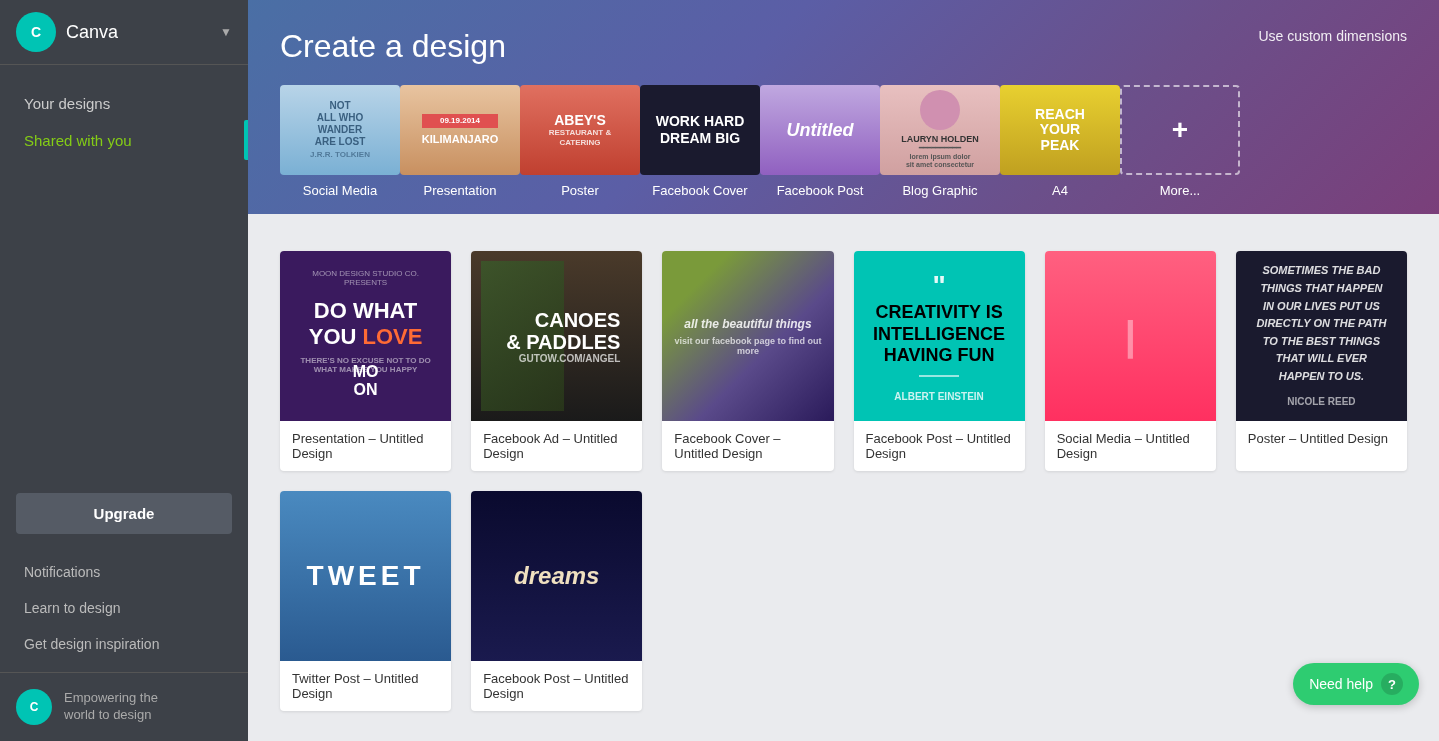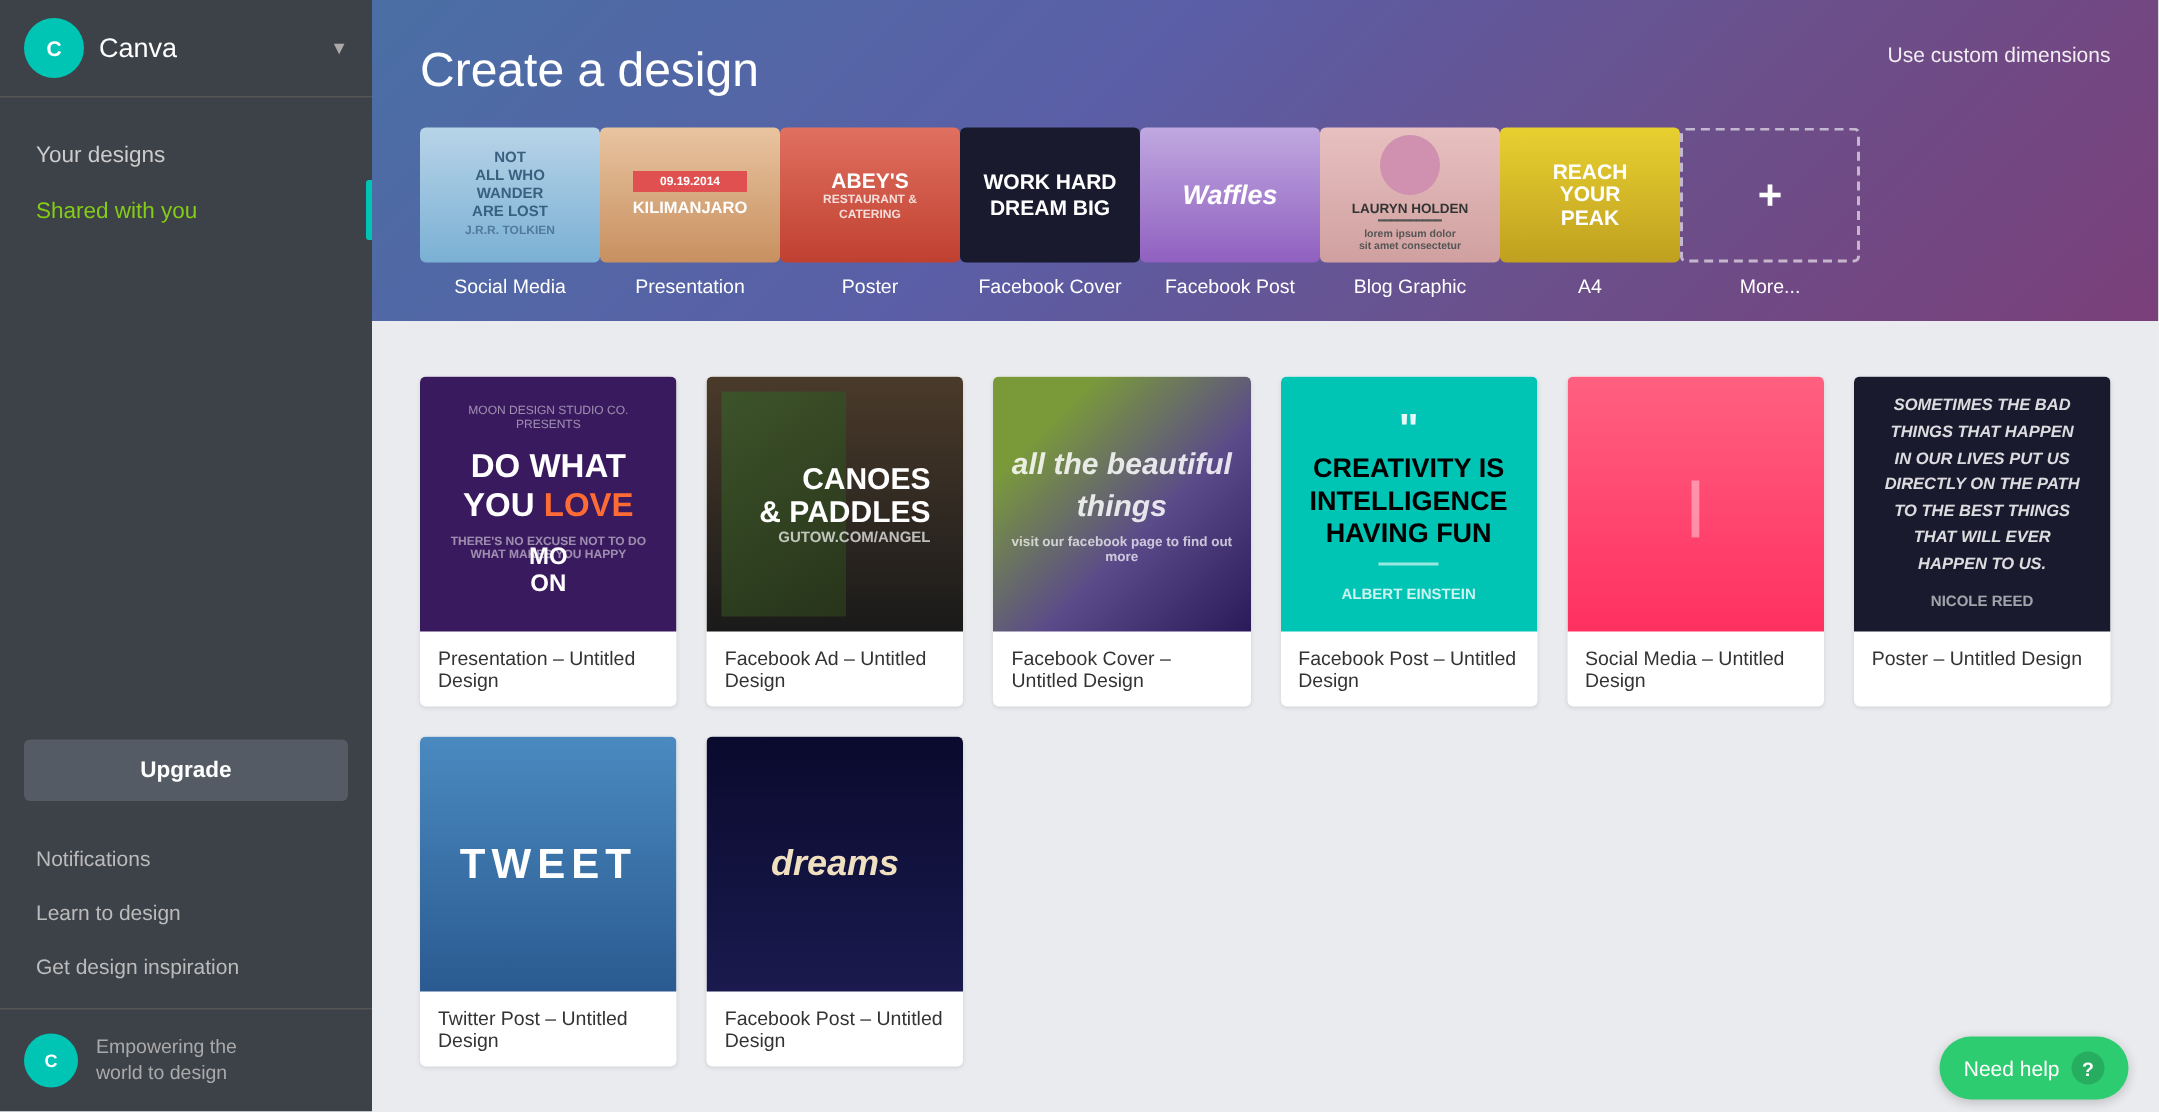--- a/index.html
+++ b/index.html
@@ -251,21 +251,21 @@
     .card-fb-ad { background: linear-gradient(180deg, #4a3a2a 0%, #1a1a1a 100%); }
     .card-fb-post { background: #00c4b4; }
     .card-pink { background: linear-gradient(180deg, #ff6080 0%, #ff3060 100%); }
     .card-dark-quote { background: #1a1a2e; }
     .card-tweet { background: linear-gradient(180deg, #4a8ac0 0%, #2a5a90 100%); }
     .card-dreams { background: linear-gradient(180deg, #0a0a2e 0%, #1a1a4e 100%); }
 
     
     .need-help-btn {
       position: fixed;
-      bottom: 8px;
+      bottom: 36px;
       right: 20px;
       background: #2ecc71;
       color: #fff;
       border: none;
       border-radius: 24px;
       padding: 10px 16px;
       font-size: 14px;
       cursor: pointer;
       display: flex;
       align-items: center;
@@ -294,21 +294,21 @@
     }
 
     
     .canoe-title { font-size: 20px; font-weight: 900; color: #fff; line-height: 1.1; }
     .canoe-sub { font-size: 10px; color: rgba(255,255,255,0.7); }
 
     
     .card-cover-purple { background: linear-gradient(135deg, #7a9a3a 20%, #5a4a8a 60%, #2a1a5a 100%); }
     .cover-text-center { 
       font-style: italic; 
-      font-size: 20px; 
+      font-size: 12px; 
       color: rgba(255,255,255,0.85);
       line-height: 1.4;
     }
 
     
     .quote-mark { font-size: 28px; font-weight: bold; color: rgba(255,255,255,0.9); }
     .quote-text { font-size: 18px; font-weight: 900; color: #000000; line-height: 1.2; text-align: center; }
     .quote-author { font-size: 10px; color: rgba(255,255,255,0.8); margin-top: 6px; }
   </style>
 </head>
@@ -381,21 +381,21 @@
 
       <div class="design-type-card">
         <div class="design-type-thumb thumb-facebook-cover">
           <div style="font-size:14px;font-weight:900;color:#fff;line-height:1.2;text-align:center;">WORK HARD<br>DREAM BIG</div>
         </div>
         <div class="design-type-label">Facebook Cover</div>
       </div>
 
       <div class="design-type-card">
         <div class="design-type-thumb thumb-facebook-post">
-          <div style="font-size:18px;font-weight:900;color:#fff;font-style:italic;">Waffles</div>
+          <div style="font-size:18px;font-weight:900;color:#fff;font-style:italic;">Untitled</div>
         </div>
         <div class="design-type-label">Facebook Post</div>
       </div>
 
       <div class="design-type-card">
         <div class="design-type-thumb thumb-blog-graphic">
           <div style="text-align:center;">
             <div style="width:40px;height:40px;background:#d090b0;border-radius:50%;margin:0 auto 4px;"></div>
             <div style="font-size:9px;color:#333;font-weight:bold;">LAURYN HOLDEN</div>
             <div style="font-size:7px;color:#555;line-height:1.2;">━━━━━━━━━━<br>lorem ipsum dolor<br>sit amet consectetur</div>

